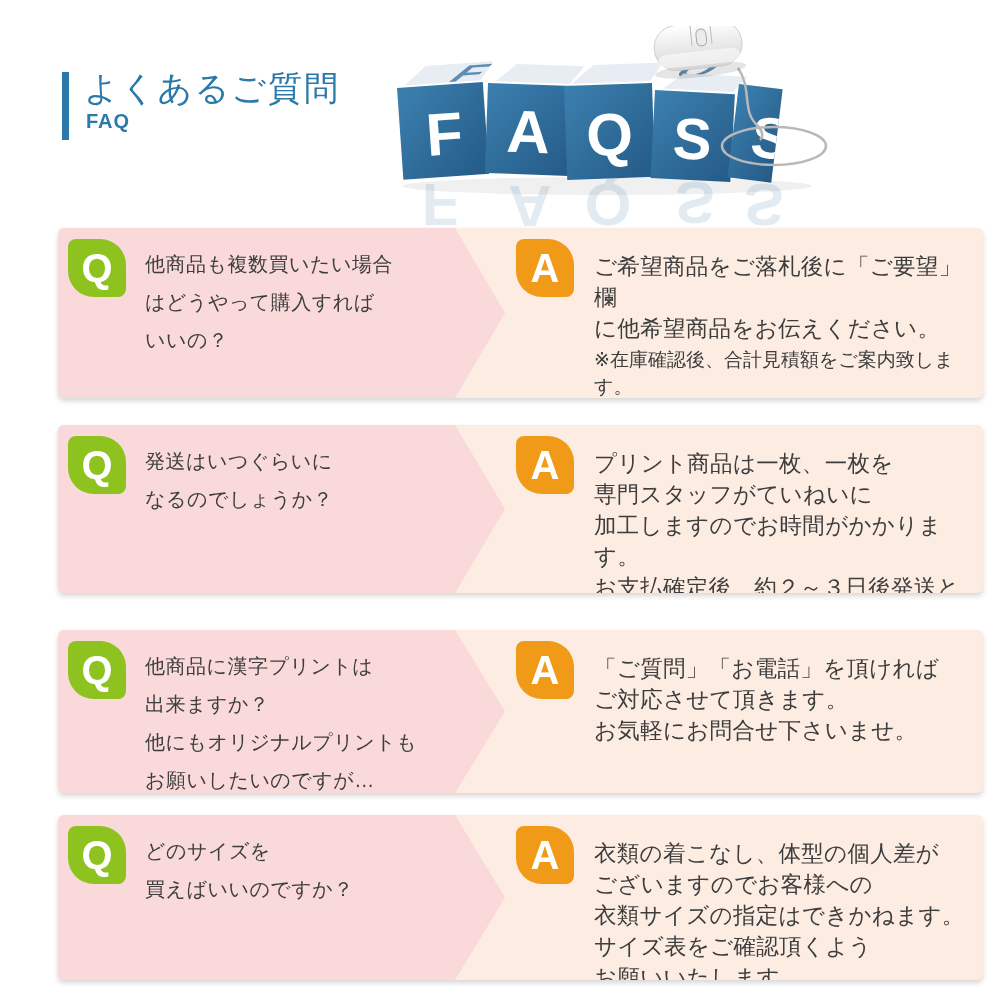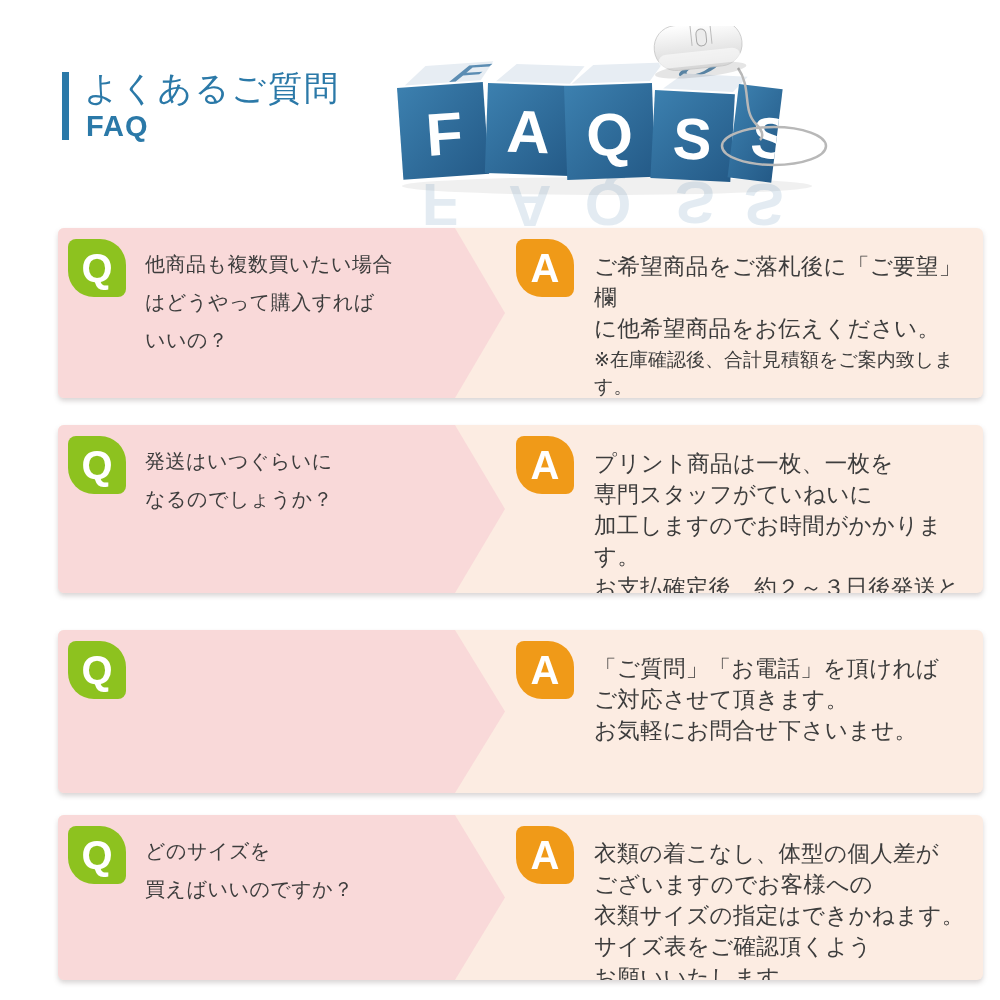--- a/index.html
+++ b/index.html
@@ -3,21 +3,21 @@
 <meta charset="utf-8">
 <style>
   html,body{margin:0;padding:0;}
   body{
     width:1000px;height:1000px;position:relative;background:#ffffff;
     font-family:"Liberation Sans","DejaVu Sans",sans-serif;color:#3d3d3d;overflow:hidden;
   }
   
   .accent-bar{position:absolute;left:62px;top:72px;width:7px;height:68px;background:#2b79a8;}
   .page-title{position:absolute;left:84px;top:66px;font-size:34px;font-weight:normal;color:#2b79a8;letter-spacing:2px;margin:0;}
-  .page-subtitle{position:absolute;left:86px;top:110px;font-size:29px;font-weight:bold;color:#2b79a8;letter-spacing:1px;text-align:right;}
+  .page-subtitle{position:absolute;left:86px;top:110px;font-size:20px;font-weight:bold;color:#2b79a8;letter-spacing:1px;text-align:right;}
   
   .hero{position:absolute;left:392px;top:26px;width:445px;height:200px;}
   
   .faq-row{position:absolute;left:58px;width:925px;background:#fcece2;border-radius:6px;
            box-shadow:0 3px 5px rgba(130,115,115,.30);overflow:hidden;}
   .row-0{top:228px;height:170px;}
   .row-1{top:425px;height:168px;}
   .row-2{top:630px;height:163px;}
   .row-3{top:815px;height:165px;}
   .q-area{position:absolute;left:0;top:0;bottom:0;width:447px;background:#f9d9d9;
@@ -150,20 +150,24 @@
 専門スタッフがていねいに
 加工しますのでお時間がかかります。
 お支払確定後、約２～３日後発送と
 なりますのでご了承下さい。</div>
       </div>
     </section>
 
     <section class="faq-row row-2">
       <div class="q-area"></div>
       <div class="badge q-badge">Q</div>
+      <div class="q-text">他商品に漢字プリントは
+出来ますか？
+他にもオリジナルプリントも
+お願いしたいのですが…</div>
       <div class="badge a-badge">A</div>
       <div class="a-text">
         <div class="a-main">「ご質問」「お電話」を頂ければ
 ご対応させて頂きます。
 お気軽にお問合せ下さいませ。</div>
       </div>
     </section>
 
     <section class="faq-row row-3">
       <div class="q-area"></div>

